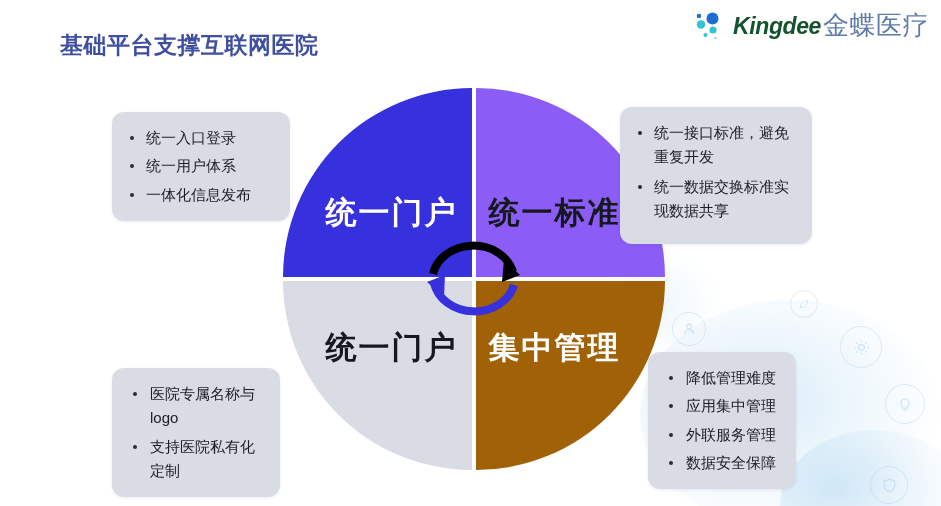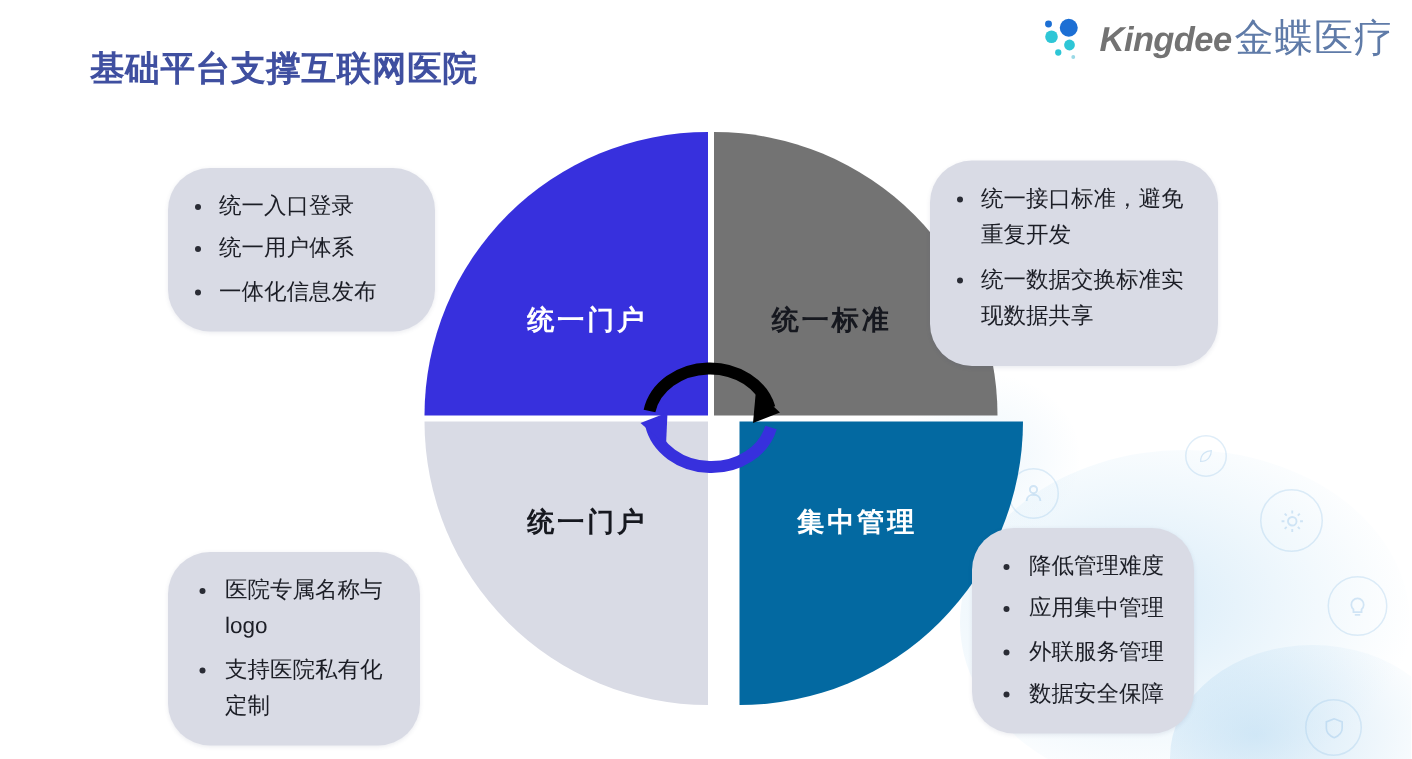--- a/index.html
+++ b/index.html
@@ -88,21 +88,21 @@
   .logo-mark { width: 34px; height: 30px; position: relative; flex: none; }
   .logo-text {
     display: flex;
     align-items: baseline;
     gap: 2px;
   }
   .logo-en {
     font-size: 23px;
     font-weight: bold;
     font-style: italic;
-    color: #737373;
+    color: #14532d;
     letter-spacing: -0.4px;
   }
   .logo-cn {
     font-size: 26px;
     font-weight: 500;
     color: #5f7ba8;
     letter-spacing: 0.5px;
   }
 
   
@@ -117,65 +117,65 @@
   .quad {
     position: absolute;
     width: 189px;
     height: 189px;
     box-sizing: border-box;
     display: flex;
     align-items: center;
     justify-content: center;
   }
   .quad-label {
-    font-size: 18px;
+    font-size: 31px;
     font-weight: bold;
     letter-spacing: 2px;
     white-space: nowrap;
   }
   .q-tl {
     left: 0; top: 0;
     background: #3730dd;
     border-radius: 189px 0 0 0;
   }
   .q-tl .quad-label { color: #ffffff; transform: translate(14px, 30px); }
   .q-tr {
     left: 193px; top: 0;
-    background: #737373;
+    background: #8b5cf6;
     border-radius: 0 189px 0 0;
   }
   .q-tr .quad-label { color: #16181f; transform: translate(-16px, 30px); }
   .q-bl {
     left: 0; top: 193px;
     background: #d9dbe5;
     border-radius: 0 0 0 189px;
   }
   .q-bl .quad-label { color: #16181f; transform: translate(14px, -28px); }
   .q-br {
-    left: 210px; top: 193px;
-    background: #0369a1;
+    left: 193px; top: 193px;
+    background: #a16207;
     border-radius: 0 0 189px 0;
   }
   .q-br .quad-label { color: #ffffff; transform: translate(-16px, -28px); }
 
   .center-arrows {
     position: absolute;
     left: 131px;
     top: 145px;
     width: 120px;
     height: 92px;
     z-index: 6;
   }
 
   
   .callout {
     position: absolute;
     box-sizing: border-box;
     background: #d9dbe5;
-    border-radius: 28px;
+    border-radius: 12px;
     padding: 14px 14px 14px 16px;
     z-index: 4;
     box-shadow: 0 1px 3px rgba(60,70,110,0.10);
   }
   .callout ul {
     list-style: none;
     margin: 0;
     padding: 0;
   }
   .callout li {

